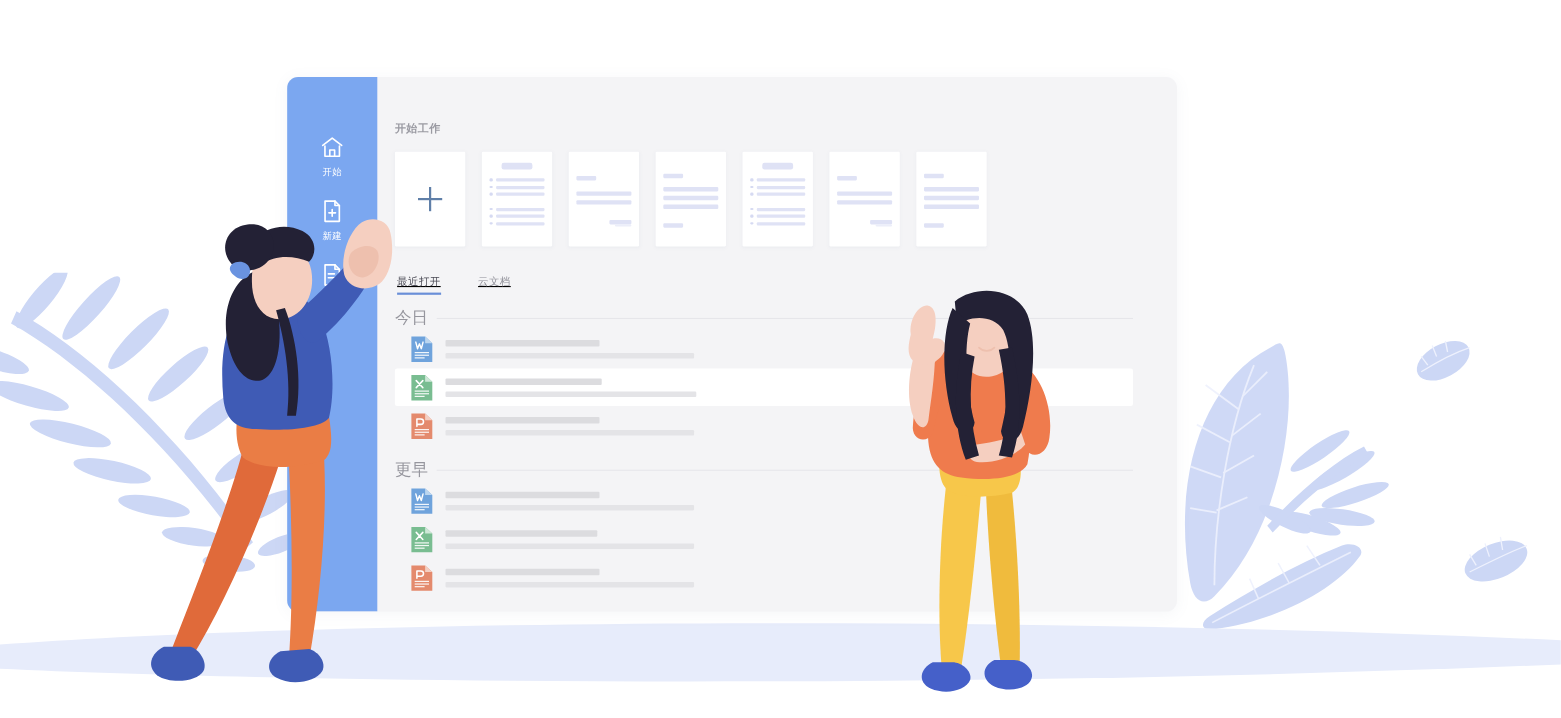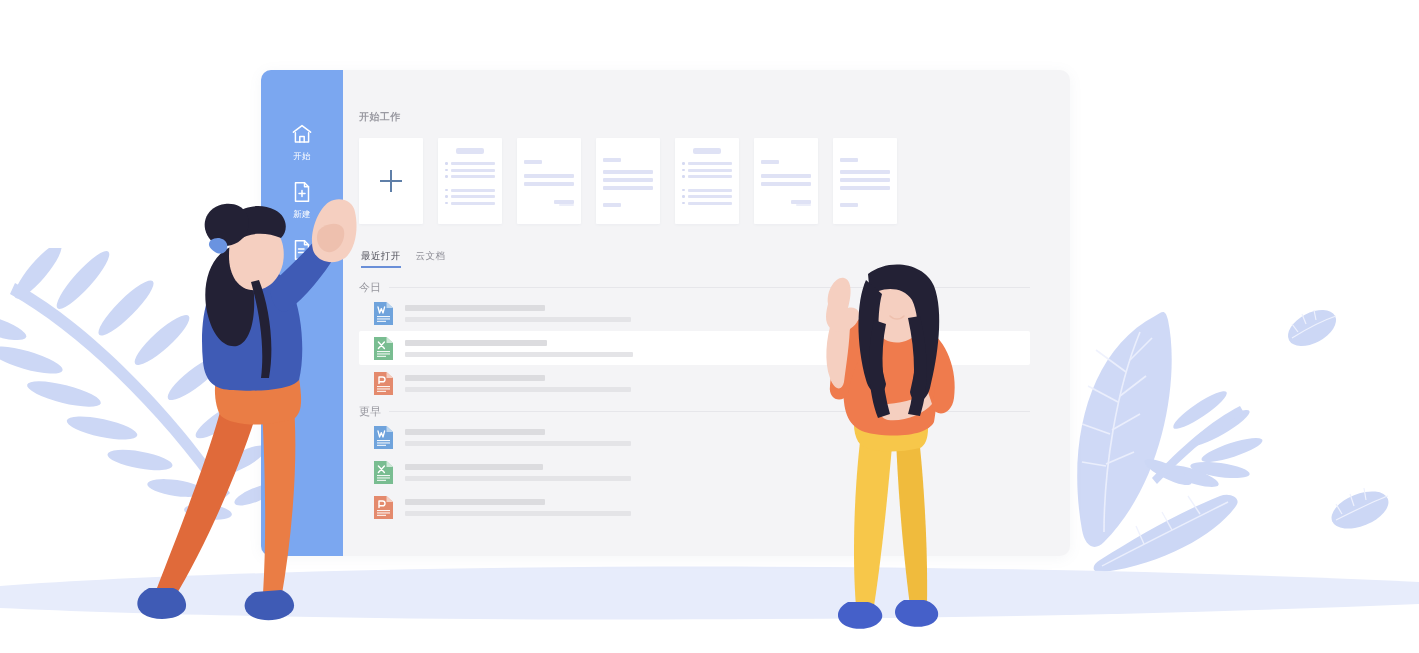--- a/index.html
+++ b/index.html
@@ -77,31 +77,31 @@
   .sk.label-s { height: 4px; width: 36%; border-radius: 1px; }
   .bulrow { display: flex; align-items: center; gap: 3px; margin-bottom: 3.5px; }
   .bullet { width: 2.5px; height: 2.5px; border-radius: 50%; background: #d6daf2; flex:0 0 2.5px;}
   .bulrow .sk.line { flex: 1 1 auto; margin: 0; height: 3px; }
   .gap { height: 7px; }
   .sk.wide { height: 4px; margin-bottom: 4px; }
   .sk.right-blk { height: 4px; width: 40%; margin-left: auto; }
   .sk.right-thin { height: 2px; width: 30%; margin-left: auto; background: #eceef9; }
 
   
-  #tabs { display: flex; gap: 15px; margin-top: 26px; padding-left: 2px; }
+  #tabs { display: flex; gap: 34px; margin-top: 26px; padding-left: 2px; text-decoration: underline; }
   .tab { font-size: 9.5px; color: #8d8d96; padding-bottom: 5px; position: relative; letter-spacing: .4px; }
   .tab.active { color: #4a4a55; }
   .tab.active::after {
     content: ""; position: absolute; left: 0; bottom: 0;
     width: 100%; height: 1.6px; background: #6a8fd8;
   }
 
   
   .group-head { display: flex; align-items: center; gap: 8px; margin-top: 12px; }
-  .group-head .gl { font-size: 11px; color: #96969e; white-space: nowrap; }
+  .group-head .gl { font-size: 15px; color: #96969e; white-space: nowrap; }
   .group-head .rule { flex: 1 1 auto; height: 1px; background: #e6e6ea; }
 
   .file-row {
     display: flex; align-items: center; gap: 11px;
     height: 34px; padding: 0 12px 0 14px; margin-top: 1px;
     border-radius: 2px;
   }
   .file-row.hover { background: #ffffff; }
   .ficon { width: 21px; height: 25px; flex: 0 0 21px; }
   .fmeta { flex: 1 1 auto; }
@@ -406,21 +406,21 @@
               <rect x="4" y="17.4" width="13" height="1.1"></rect>
               <rect x="4" y="19.8" width="9" height="1.1"></rect>
             </g>
         </svg>
         <div class="fmeta">
           <div class="fname" style="width:140px"></div>
           <div class="fsub" style="width:226px"></div>
         </div>
       </div>
 
-      <div class="group-head" style="margin-top:4px">
+      <div class="group-head" style="margin-top:14px">
         <span class="gl">更早</span>
         <span class="rule"></span>
       </div>
 
       <div class="file-row">
         <svg class="ficon" viewBox="0 0 21 25">
           <path d="M1 1 H13.5 L20 7 V24 H1 Z" fill="#6fa3dc"></path>
           <path d="M13.5 1 L20 7 H13.5 Z" fill="#bcd6ef"></path>
           <path d="M5 6 L6.6 12 L8.3 7.6 L10 12 L11.6 6" fill="none" stroke="#ffffff" stroke-width="1.3" stroke-linejoin="round" stroke-linecap="round"></path>
           <g fill="#ffffff" opacity="0.9">

